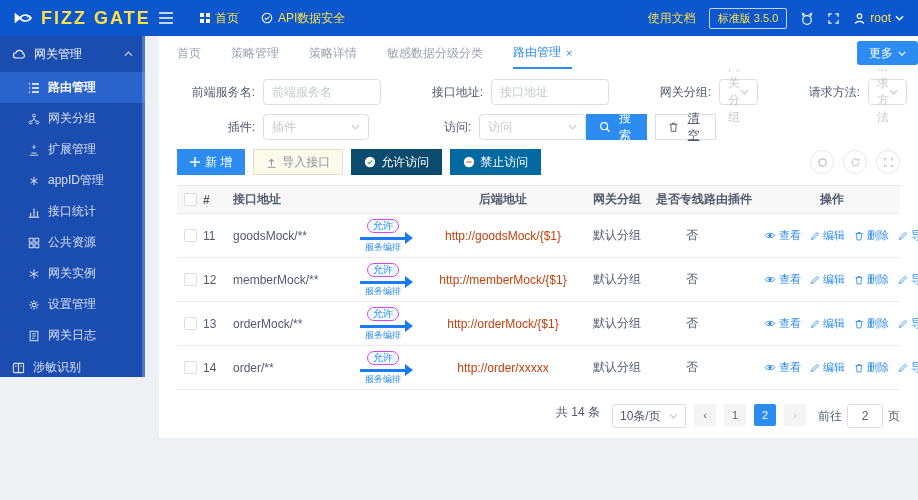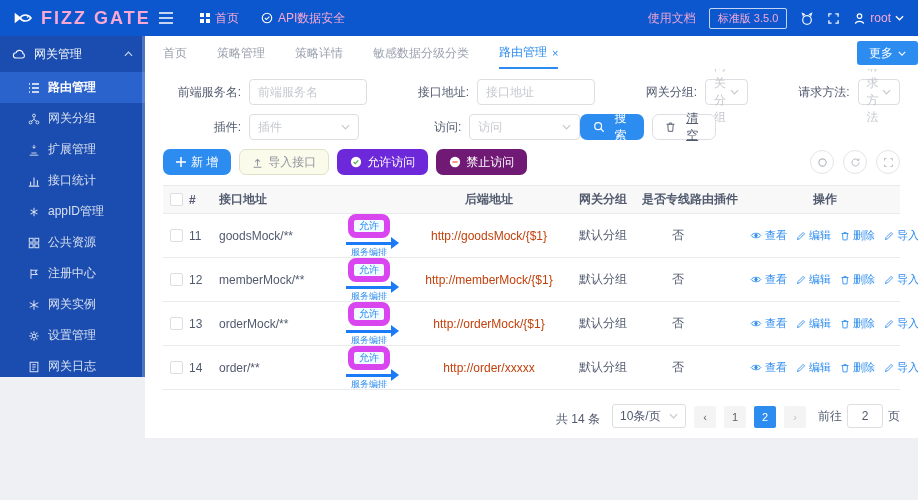--- a/index.html
+++ b/index.html
@@ -1,34 +1,34 @@
 <!DOCTYPE html>
 <html><head>
 <meta charset="utf-8">
 <style>
   * { box-sizing: border-box; margin: 0; padding: 0; }
   html,body { width: 918px; height: 500px; overflow: hidden; }
   body { font-family: "Liberation Sans", "DejaVu Sans", sans-serif; font-size: 12px; color: #515a6e; background: #eef0f4; }
   svg { display: block; }
 
   
-  .topbar { height: 36px; background: #0d57ce; color: #f9a8d4; display: flex; align-items: center; padding: 6px 14px; }
+  .topbar { height: 36px; background: #0d57ce; color: #fde047; display: flex; align-items: center; padding: 6px 14px; }
   .logo { display: flex; align-items: center; gap: 7px; width: 132px; flex: none; }
   .logo-text { font-size: 18px; font-weight: 800; letter-spacing: 2px; white-space: nowrap; }
   .hamburger { margin-left: 8px; cursor: pointer; padding: 4px; }
   .top-nav { display: flex; align-items: center; gap: 22px; margin-left: 22px; }
   .top-nav-item { display: flex; align-items: center; gap: 5px; cursor: pointer; font-size: 12px; }
   .top-right { margin-left: auto; display: flex; align-items: center; gap: 13px; }
   .docs-link { cursor: pointer; opacity: .95; }
   .version-badge { border: 1px solid rgba(255,255,255,.75); border-radius: 2px; padding: 2px 8px; font-size: 11px; }
   .icon-btn { cursor: pointer; opacity: .95; }
   .user { display: flex; align-items: center; gap: 4px; cursor: pointer; }
 
   
-  .layout { display: flex; height: 341px; }
+  .layout { display: flex; height: 341px; gap: 14px; }
 
   
   .sidebar { width: 145px; flex: none; background: #1b4db0; color: rgba(255,255,255,.82); position: relative; overflow: hidden; }
   .sidebar::after { content:""; position:absolute; top:0; right:0; width:3px; height:100%; background:rgba(255,255,255,.22); }
   .menu-group-header, .menu-item, .menu-top { display: flex; align-items: center; gap: 8px; cursor: pointer; }
   .menu-group-header { height: 36px; padding: 0 12px; color: rgba(255,255,255,.95); }
   .menu-item { height: 31px; padding-left: 28px; }
   .menu-item.active { background: #2a63cc; color: #fff; font-weight: bold; }
   .menu-top { height: 33px; padding: 0 12px; }
   .chev { margin-left: auto; opacity: .8; }
@@ -47,26 +47,26 @@
   
   .filter-row { display: flex; align-items: center; margin-bottom: 9px; }
   .f-label { width: 78px; text-align: right; margin-right: 8px; flex: none; color: #515a6e; }
   .f-input, .f-select { width: 118px; height: 26px; border: 1px solid #dcdee2; border-radius: 4px; background: #fff; font-size: 12px; padding: 0 8px; color: #515a6e; }
   .f-input::placeholder { color: #c5c8ce; }
   .f-select { display: flex; align-items: center; justify-content: space-between; cursor: pointer; }
   .f-select .ph { color: #c5c8ce; }
   .f-select .sel-chev { color: #c5c8ce; }
   .f-gap { width: 24px; flex: none; }
   .search-group { margin-left: auto; margin-right: 184px; display: flex; gap: 8px; }
-  .btn { height: 26px; border-radius: 7px; border: 1px solid transparent; font-size: 12px; display: inline-flex; align-items: center; gap: 5px; padding: 4px 12px; cursor: pointer; }
+  .btn { height: 26px; border-radius: 0; border: 1px solid transparent; font-size: 12px; display: inline-flex; align-items: center; gap: 5px; padding: 4px 12px; cursor: pointer; }
   .btn-primary { background: #2d8cf0; color: #fff; }
   .btn-default { background: #fff; border-color: #dcdee2; color: #515a6e; text-decoration: underline; }
   .btn-cream { background: #fbfbec; border-color: #dfe2c6; color: #8f949c; }
-  .btn-success { background: #6d28d9; color: #fff; }
-  .btn-danger { background: #701a75; color: #fff; }
+  .btn-success { background: #0c4a6e; color: #fff; }
+  .btn-danger { background: #0369a1; color: #fff; }
 
   
   .toolbar { display: flex; align-items: center; gap: 8px; margin: 3px 0 10px; }
   .tool-circles { margin-left: auto; display: flex; gap: 9px; }
   .circle-btn { width: 24px; height: 24px; border-radius: 50%; border: 1px solid #e3e5e8; background: #fff; color: #b3b8bf; display: flex; align-items: center; justify-content: center; cursor: pointer; }
 
   
   .table { width: 100%; border-top: 1px solid #e8eaec; }
   .trow { display: flex; align-items: center; border-bottom: 1px solid #e8eaec; }
   .thead { background: #f8f8f9; height: 28px; font-weight: bold; color: #515a6e; }
@@ -77,27 +77,27 @@
   .c-flow { width: 90px; flex: none; display: flex; justify-content: center; }
   .c-backend { width: 150px; flex: none; text-align: center; }
   .c-group { width: 78px; flex: none; text-align: center; }
   .c-ded { width: 72px; flex: none; text-align: center; }
   .c-plugin { width: 36px; flex: none; }
   .c-ops { flex: 1; display: flex; justify-content: center; gap: 9px; }
   .checkbox { width: 13px; height: 13px; border: 1px solid #dcdee2; border-radius: 2px; background: #fff; cursor: pointer; }
   .link { color: #c2410c; text-decoration: none; cursor: pointer; }
   .op-link { color: #2d8cf0; display: inline-flex; align-items: center; gap: 3px; font-size: 11px; cursor: pointer; white-space: nowrap; }
   .flow { display: flex; flex-direction: column; align-items: center; line-height: 1; }
-  .flow-tag { border: 6px solid #d946ef; color: #2d8cf0; background: #f0faff; border-radius: 8px; font-size: 10px; padding: 1px 5px; margin-bottom: 2px; }
+  .flow-tag { border: 1px solid #d946ef; color: #2d8cf0; background: #f0faff; border-radius: 8px; font-size: 10px; padding: 1px 5px; margin-bottom: 2px; }
   .flow-arrow { position: relative; width: 46px; height: 3px; background: #1a7af8; margin: 2px 0 3px; }
   .flow-arrow::after { content: ""; position: absolute; right: -7px; top: -5px; border-left: 8px solid #1a7af8; border-top: 6px solid transparent; border-bottom: 6px solid transparent; }
   .flow-label { color: #2d8cf0; font-size: 9px; }
 
   
-  .pagination { display: flex; align-items: flex-end; justify-content: flex-end; gap: 8px; margin-top: 14px; }
+  .pagination { display: flex; align-items: flex-start; justify-content: flex-end; gap: 8px; margin-top: 14px; }
   .pg-total { margin-right: 4px; }
   .pg-size { width: 74px; height: 24px; border: 1px solid #dcdee2; border-radius: 3px; display: flex; align-items: center; justify-content: space-between; padding: 0 7px; color: #515a6e; cursor: pointer; background:#fff; }
   .pg-size .sel-chev { color: #c5c8ce; }
   .pg-btn { min-width: 22px; height: 22px; border-radius: 2px; background: #f4f4f5; color: #606266; display: flex; align-items: center; justify-content: center; cursor: pointer; font-size: 11px; }
   .pg-btn.disabled { color: #c0c4cc; }
   .pg-btn.active { background: #2d8cf0; color: #fff; }
   .pg-goto { display: flex; align-items: center; gap: 5px; margin-left: 4px; }
   .pg-input { width: 36px; height: 24px; border: 1px solid #dcdee2; border-radius: 3px; text-align: center; font-size: 12px; color: #515a6e; }
 </style>
 </head>
@@ -210,52 +210,44 @@
     <div class="menu-item">
       <span>
           <svg width="12" height="12" viewBox="0 0 14 14" fill="none" stroke="currentColor" stroke-width="1.1">
             <path d="M7 1v4M5 3l2 2 2-2M2 13h10M4 10.5h6"></path>
           </svg>
         </span>
       <span class="mi-label">扩展管理</span>
     </div>
     <div class="menu-item">
       <span>
+          <svg width="12" height="12" viewBox="0 0 14 14" fill="none" stroke="currentColor" stroke-width="1.2">
+            <path d="M7 2v10M3 4.5l8 5M11 4.5l-8 5"></path>
+          </svg>
+        </span>
+      <span class="mi-label">appID管理</span>
+    </div>
+    <div class="menu-item">
+      <span>
           <svg width="12" height="12" viewBox="0 0 14 14" fill="none" stroke="currentColor" stroke-width="1.3">
             <path d="M3 12V8M7 12V3M11 12V6M1 13h12"></path>
           </svg>
         </span>
       <span class="mi-label">接口统计</span>
-    </div>
-    <div class="menu-item">
-      <span>
-          <svg width="12" height="12" viewBox="0 0 14 14" fill="none" stroke="currentColor" stroke-width="1.2">
-            <path d="M7 2v10M3 4.5l8 5M11 4.5l-8 5"></path>
-          </svg>
-        </span>
-      <span class="mi-label">appID管理</span>
     </div>
     <div class="menu-item">
       <span>
           <svg width="12" height="12" viewBox="0 0 14 14" fill="none" stroke="currentColor" stroke-width="1.2">
             <rect x="1.5" y="1.5" width="4.5" height="4.5"></rect>
             <rect x="8" y="1.5" width="4.5" height="4.5"></rect>
             <rect x="1.5" y="8" width="4.5" height="4.5"></rect>
             <rect x="8" y="8" width="4.5" height="4.5"></rect>
           </svg>
         </span>
       <span class="mi-label">公共资源</span>
-    </div>
-    <div class="menu-item">
-      <span>
-          <svg width="12" height="12" viewBox="0 0 14 14" fill="none" stroke="currentColor" stroke-width="1.2">
-            <path d="M3.5 1.5v11M3.5 2.5h7L8.5 5l2 2.5h-7"></path>
-          </svg>
-        </span>
-      <span class="mi-label">注册中心</span>
     </div>
     <div class="menu-item">
       <span>
           <svg width="12" height="12" viewBox="0 0 14 14" fill="none" stroke="currentColor" stroke-width="1.2">
             <path d="M7 1.5v11M2 4.25l10 5.5M12 4.25l-10 5.5"></path>
           </svg>
         </span>
       <span class="mi-label">网关实例</span>
     </div>
     <div class="menu-item">

